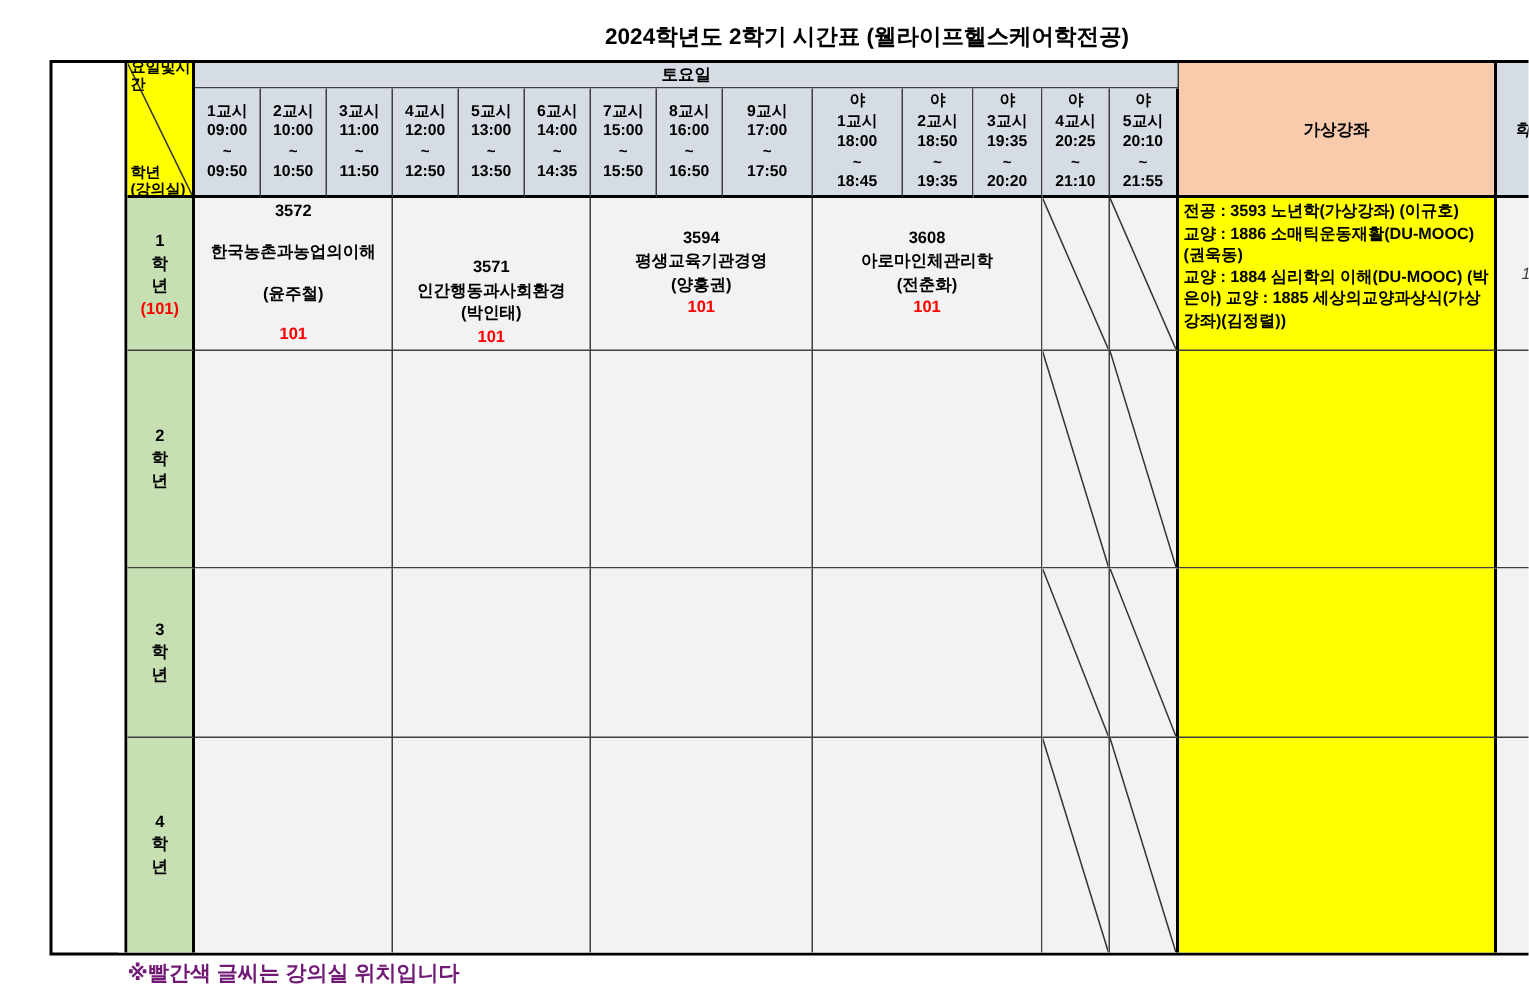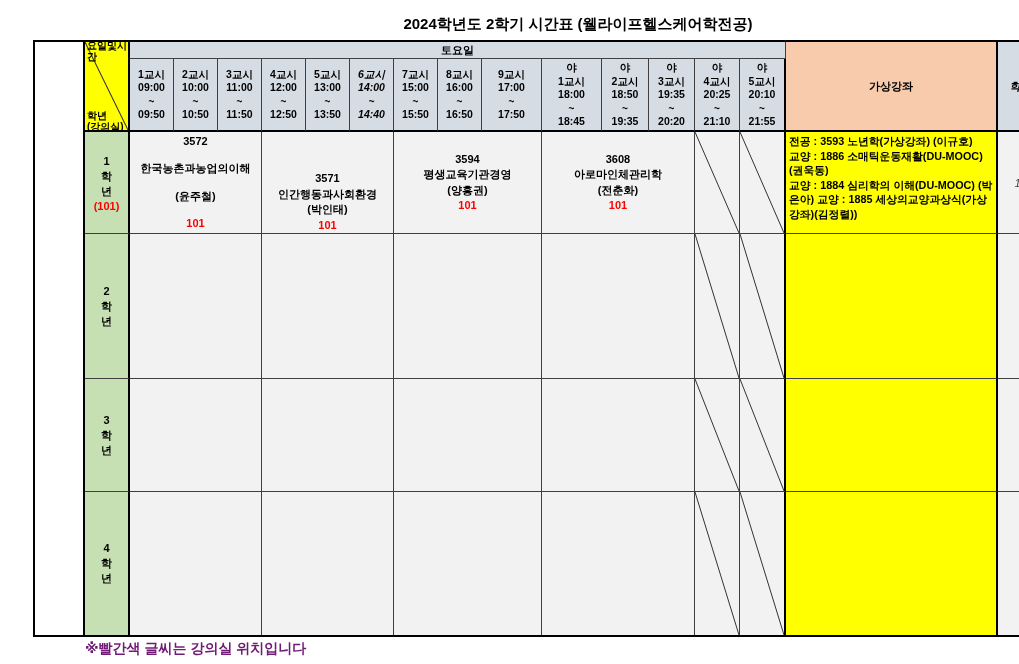--- a/index.html
+++ b/index.html
@@ -23,21 +23,21 @@
   .bR2{border-right:2px solid #000;}
   .bB2{border-bottom:2px solid #000;}
   .bR0{border-right:none;font-style:italic;}
   .bB0{border-bottom:none;}
   .hdr{background:#D6DCE4;}
   .bodyc{background:#F2F2F2;}
   .gutter{grid-column:1;grid-row:1/7;background:#fff;border-bottom:none;border-right:2px solid #000;}
   .corner{grid-column:2;grid-row:1/3;background:#FFFF00;font-size:10px;font-weight:bold;}
   .corner .top{position:absolute;top:-2px;left:2px;right:1px;line-height:11px;word-break:break-all;}
   .corner .bot{position:absolute;bottom:-2px;left:2px;line-height:11px;}
-  .sat{grid-column:3/17;grid-row:1;display:flex;align-items:flex-end;justify-content:center;
+  .sat{grid-column:3/17;grid-row:1;display:flex;align-items:flex-start;justify-content:center;
     font-weight:bold;font-size:11px;}
   .ph{display:flex;flex-direction:column;align-items:center;justify-content:center;
     font-weight:bold;font-size:10.5px;line-height:13.5px;text-align:center;}
   .night{justify-content:flex-start;padding-top:2px;}
   .tilde{font-size:10px;}
   .vhdr{grid-column:17;grid-row:1/3;background:#F8CBAD;display:flex;align-items:center;
     justify-content:center;font-weight:bold;font-size:11px;}
   .chdr{grid-column:18;grid-row:1/3;display:flex;align-items:center;justify-content:center;
     font-weight:bold;font-size:11px;}
   .grade{grid-column:2;background:#C6E0B4;display:flex;flex-direction:column;align-items:center;
@@ -47,21 +47,21 @@
   .course{display:flex;flex-direction:column;align-items:center;justify-content:center;
     font-weight:bold;font-size:11px;line-height:15.5px;text-align:center;}
   .room{color:#FF0000;}
   .cG1{grid-column:3/6;gap:12px;}.cG2{grid-column:6/9;justify-content:flex-end;}.cG3{grid-column:9/12;}.cG4{grid-column:12/15;}
   .cN4{grid-column:15;}.cN5{grid-column:16;}
   .virt{grid-column:17;background:#FFFF00;font-weight:bold;font-size:10.8px;line-height:14.6px;
     padding:2px 3px;white-space:pre-line;text-align:left;}
   .cred{grid-column:18;display:flex;align-items:center;justify-content:center;
     font-size:11px;color:#3f3f3f;}
   .c3{grid-column:3;}.c4{grid-column:4;}.c5{grid-column:5;}.c6{grid-column:6;}.c7{grid-column:7;}
-  .c8{grid-column:8;font-style:italic;}.c9{grid-column:9;}.c10{grid-column:10;}.c11{grid-column:11;}
+  .c8{grid-column:8;}.c9{grid-column:9;}.c10{grid-column:10;}.c11{grid-column:11;}
   .c12{grid-column:12;}.c13{grid-column:13;}.c14{grid-column:14;}.c15{grid-column:15;}.c16{grid-column:16;}
   .r2{grid-row:2;}.r3{grid-row:3;}.r4{grid-row:4;}.r5{grid-row:5;}.r6{grid-row:6;}
   .diagsvg{position:absolute;left:0;top:0;width:100%;height:100%;display:block;}
   .diagsvg line{stroke:#333;stroke-width:1;vector-effect:non-scaling-stroke;}
   .footnote{position:absolute;left:85px;top:640px;font-size:14px;font-weight:bold;color:#701a75;}
 </style>
 </head>
 <body>
 
 <div class="title">2024학년도 2학기 시간표 (웰라이프헬스케어학전공)</div>
@@ -115,21 +115,21 @@
   <div class="cell hdr ph r2 c7 bB2">
       <span>5교시</span>
       <span>13:00</span>
       <span class="tilde">~</span>
       <span>13:50</span>
     </div>
   <div class="cell hdr ph r2 c8 bB2">
       <span>6교시</span>
       <span>14:00</span>
       <span class="tilde">~</span>
-      <span>14:40</span>
+      <span>14:35</span>
     </div>
   <div class="cell hdr ph r2 c9 bB2">
       <span>7교시</span>
       <span>15:00</span>
       <span class="tilde">~</span>
       <span>15:50</span>
     </div>
   <div class="cell hdr ph r2 c10 bB2">
       <span>8교시</span>
       <span>16:00</span>

